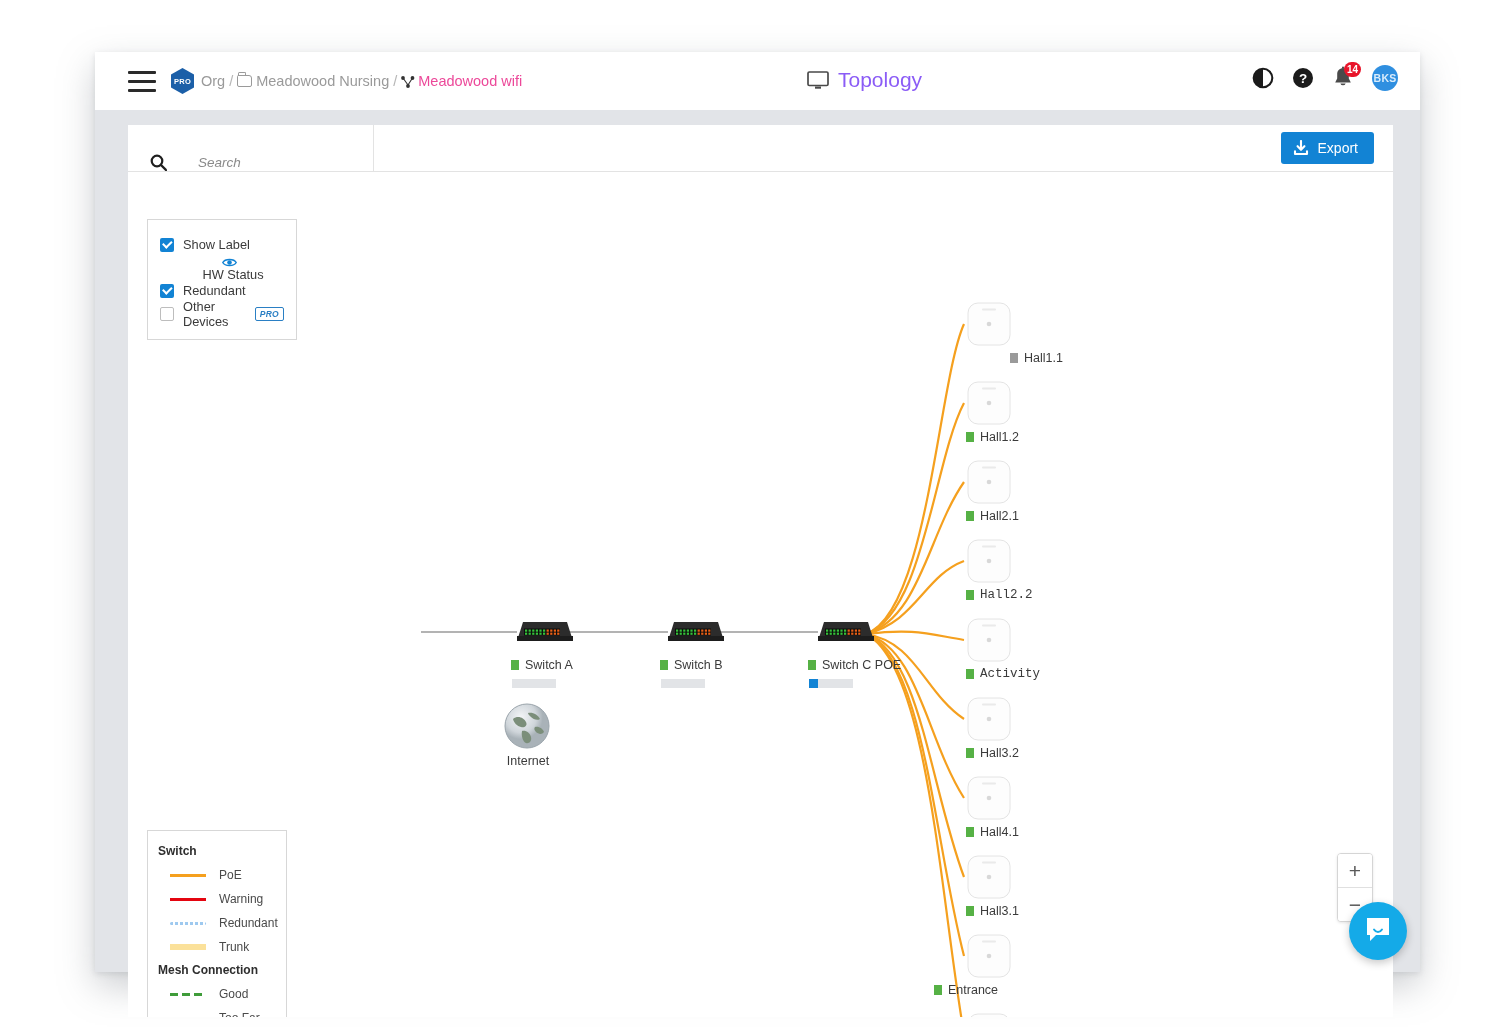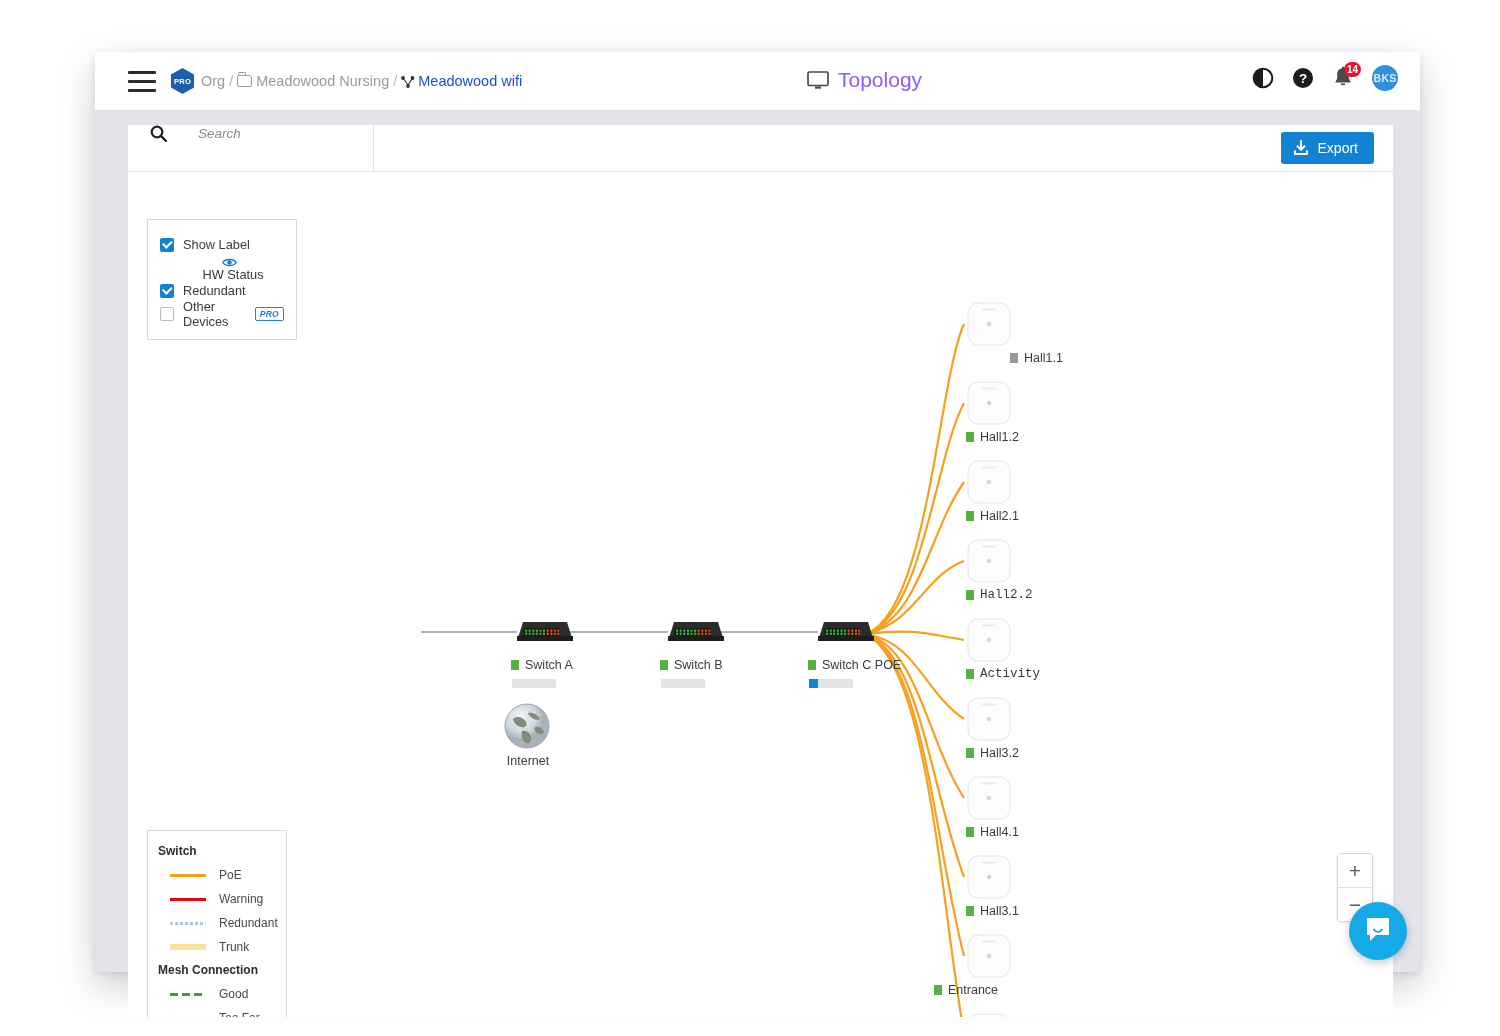--- a/index.html
+++ b/index.html
@@ -77,21 +77,21 @@
     justify-content: center;
     color: #ffffff;
     font-size: 7.5px;
     font-weight: bold;
     letter-spacing: 0.2px;
     margin-right: 7px;
     flex: none;
   }
   .bc-muted { color: #9a9a9a; }
   .bc-sep { color: #b5b5b5; margin: 0 4px; }
-  .bc-dark { color: #1d4ed8; }
+  .bc-dark { color: #ec4899; }
   .folder-icon {
     display: inline-block;
     width: 13px;
     height: 10px;
     border: 1.6px solid #9a9a9a;
     border-radius: 1.5px 3px 2px 2px;
     position: relative;
     margin-right: 4px;
     vertical-align: -1px;
   }
@@ -191,21 +191,21 @@
     background: #ffffff;
   }
   .search-box {
     position: absolute;
     left: 0;
     top: 0;
     width: 245px;
     height: 46px;
     border-right: 1px solid #e3e3e3;
     display: flex;
-    align-items: flex-start;
+    align-items: flex-end;
   }
   .search-icon { margin-left: 22px; width: 17px; height: 17px; }
   .search-input {
     border: none;
     outline: none;
     margin-left: 29px;
     font-size: 13.5px;
     font-style: italic;
     color: #555;
     font-family: "Liberation Sans", sans-serif;

